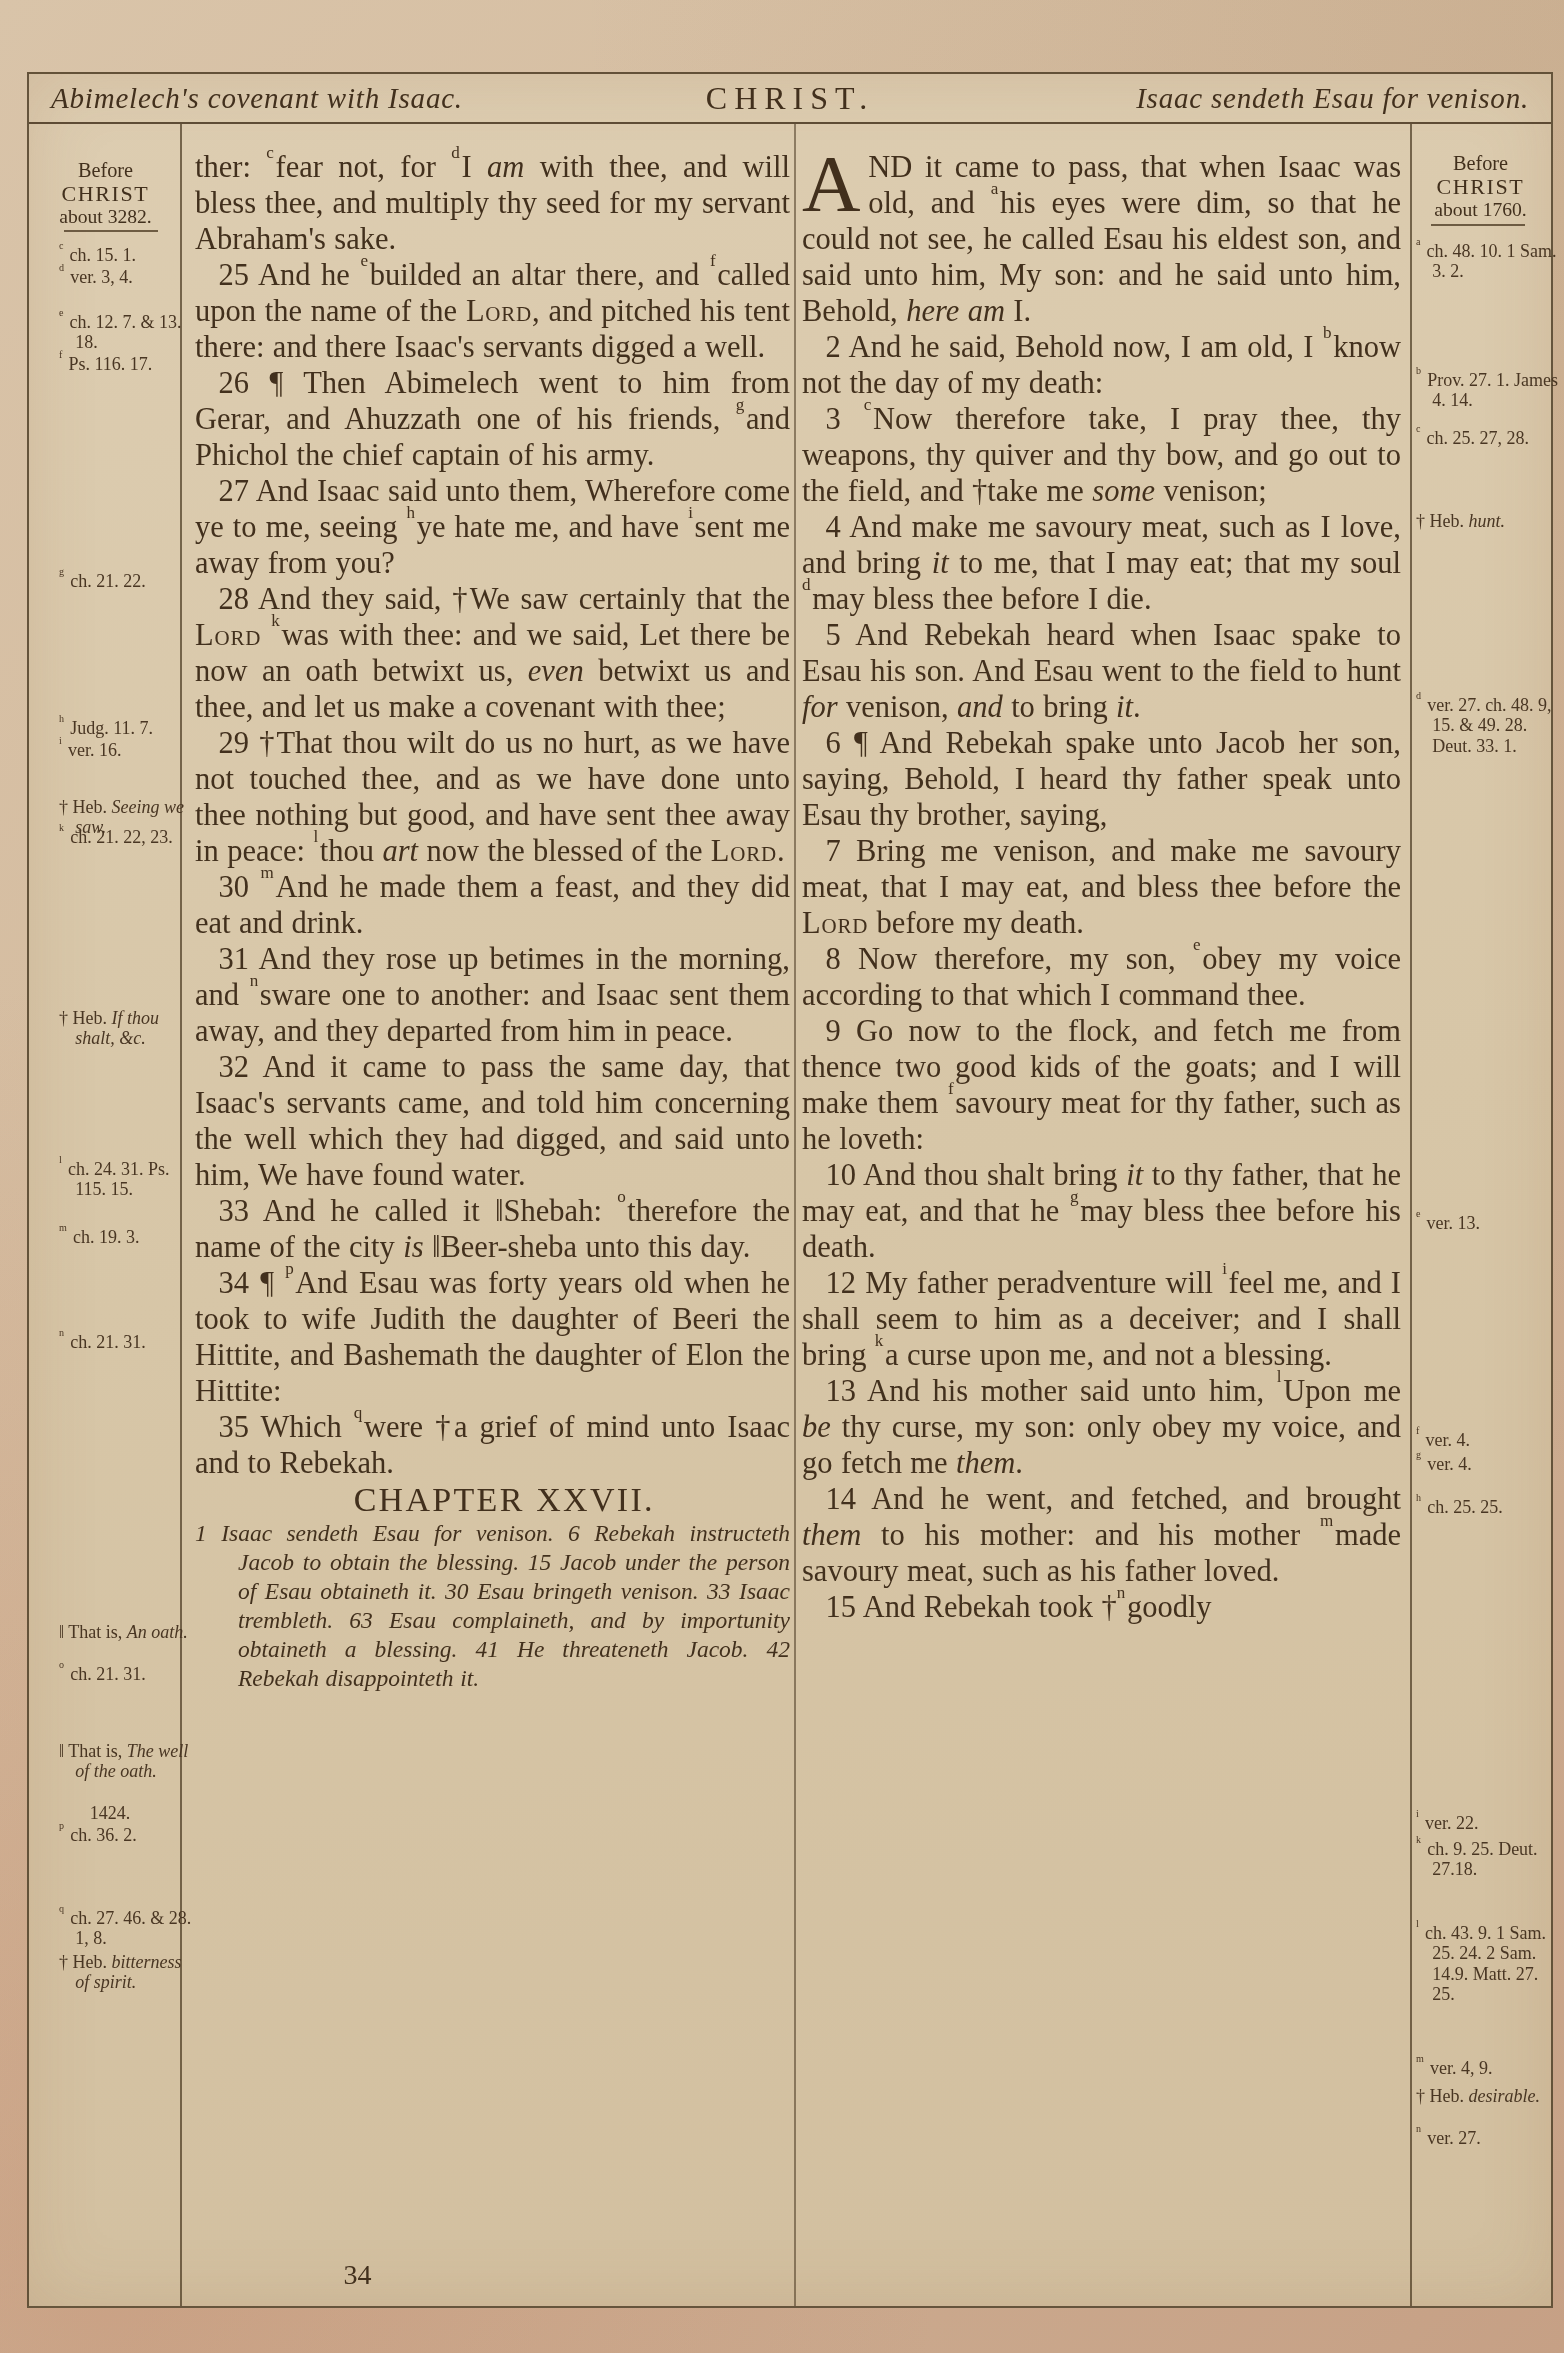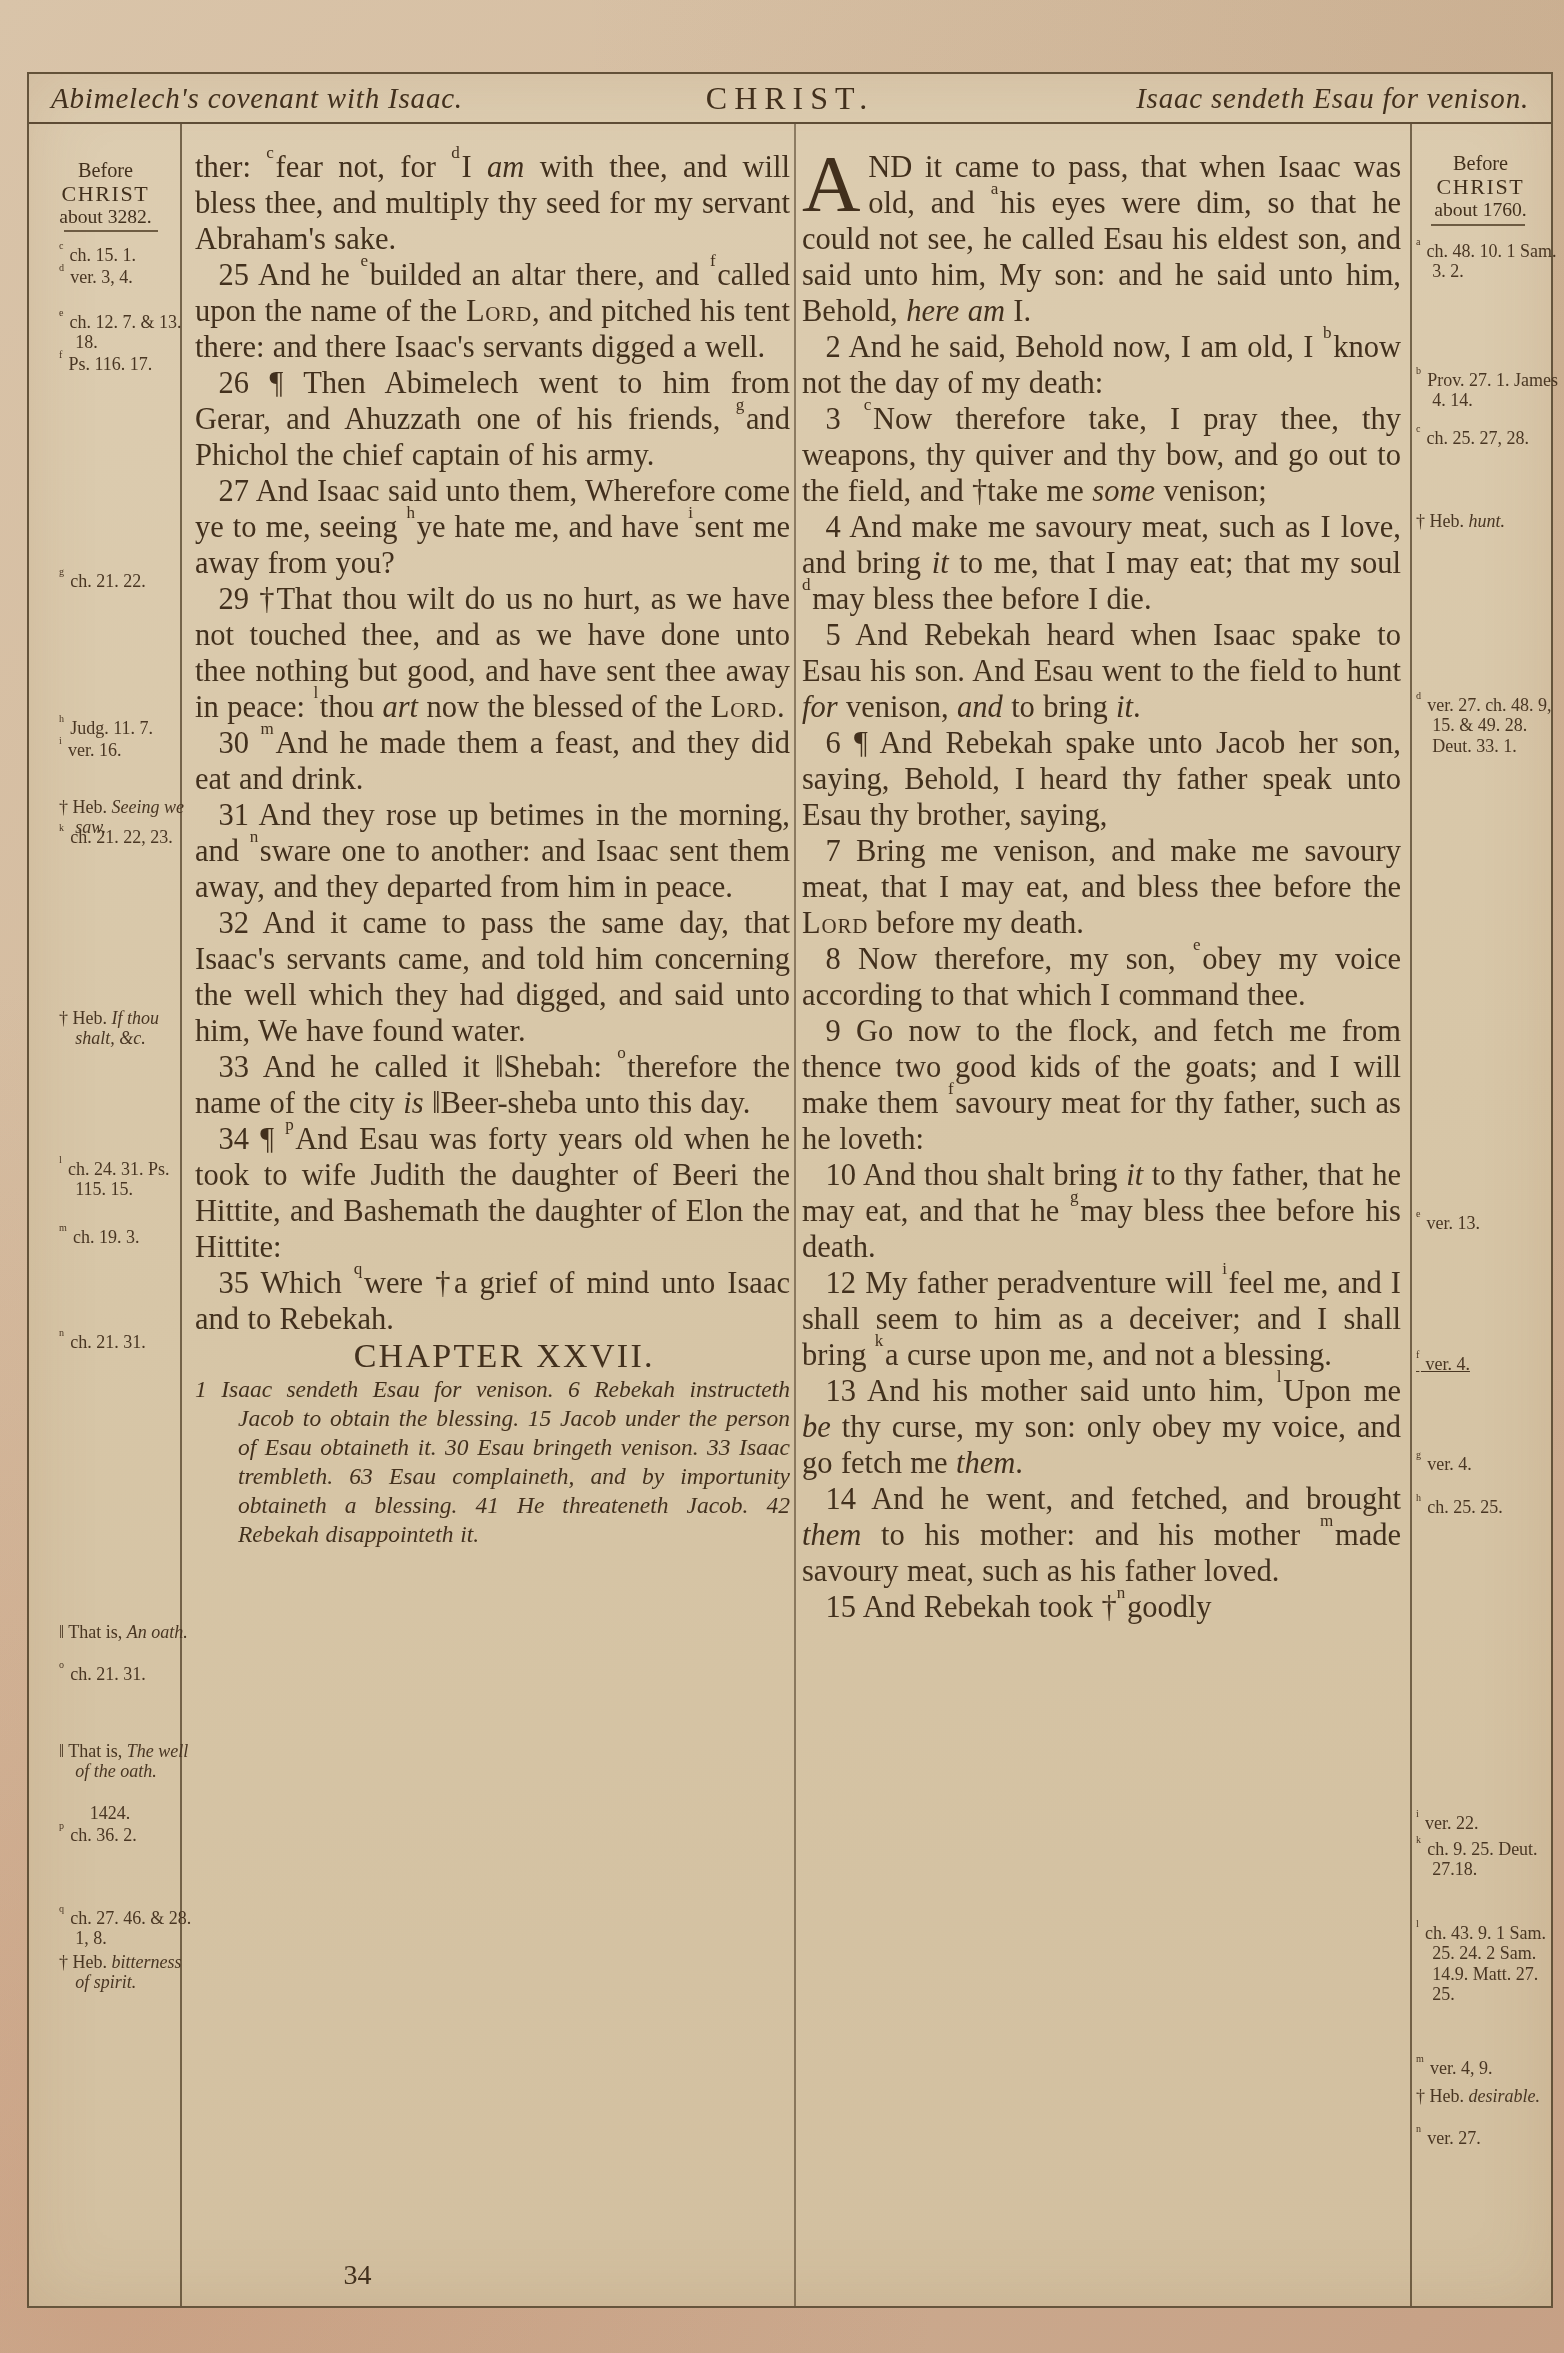--- a/index.html
+++ b/index.html
@@ -105,35 +105,36 @@
     <div class="bc-l3">about 1760.</div>
   </div>
   <div class="bc-rule" style="left:1402px;top:150px;width:94px;"></div>
 
   <div class="note" style="left:1387px;top:167px;width:127px;"><sup class="r">a</sup> ch. 48. 10. 1 Sam. 3. 2.</div>
   <div class="note" style="left:1387px;top:296px;width:127px;"><sup class="r">b</sup> Prov. 27. 1. James 4. 14.</div>
   <div class="note" style="left:1387px;top:354px;width:127px;"><sup class="r">c</sup> ch. 25. 27, 28.</div>
   <div class="note" style="left:1387px;top:437px;width:127px;">† Heb. <i>hunt.</i></div>
   <div class="note" style="left:1387px;top:621px;width:127px;"><sup class="r">d</sup> ver. 27. ch. 48. 9, 15. &amp; 49. 28. Deut. 33. 1.</div>
   <div class="note" style="left:1387px;top:1139px;width:127px;"><sup class="r">e</sup> ver. 13.</div>
-  <div class="note" style="left:1387px;top:1280px;width:127px;text-decoration:underline;"><sup class="r">f</sup> ver. 4.</div>
+  <div class="note" style="left:1387px;top:1356px;width:127px;"><sup class="r">f</sup> ver. 4.</div>
   <div class="note" style="left:1387px;top:1380px;width:127px;"><sup class="r">g</sup> ver. 4.</div>
   <div class="note" style="left:1387px;top:1423px;width:127px;"><sup class="r">h</sup> ch. 25. 25.</div>
   <div class="note" style="left:1387px;top:1739px;width:127px;"><sup class="r">i</sup> ver. 22.</div>
   <div class="note" style="left:1387px;top:1765px;width:127px;"><sup class="r">k</sup> ch. 9. 25. Deut. 27.18.</div>
   <div class="note" style="left:1387px;top:1849px;width:127px;"><sup class="r">l</sup> ch. 43. 9. 1 Sam. 25. 24. 2 Sam. 14.9. Matt. 27. 25.</div>
   <div class="note" style="left:1387px;top:1984px;width:127px;"><sup class="r">m</sup> ver. 4, 9.</div>
   <div class="note" style="left:1387px;top:2012px;width:127px;">† Heb. <i>desirable.</i></div>
   <div class="note" style="left:1387px;top:2054px;width:127px;"><sup class="r">n</sup> ver. 27.</div>
 
   <div class="main main-left">
     <p class="verse cont">ther: <sup class="r">c</sup>fear not, for <sup class="r">d</sup>I <i>am</i> with thee, and will bless thee, and multiply thy seed for my servant Abraham's sake.</p>
     <p class="verse">25 And he <sup class="r">e</sup>builded an altar there, and <sup class="r">f</sup>called upon the name of the <span class="sc">Lord</span>, and pitched his tent there: and there Isaac's servants digged a well.</p>
     <p class="verse">26 ¶ Then Abimelech went to him from Gerar, and Ahuzzath one of his friends, <sup class="r">g</sup>and Phichol the chief captain of his army.</p>
     <p class="verse">27 And Isaac said unto them, Wherefore come ye to me, seeing <sup class="r">h</sup>ye hate me, and have <sup class="r">i</sup>sent me away from you?</p>
+    <p class="verse">28 And they said, †We saw certainly that the <span class="sc">Lord</span> <sup class="r">k</sup>was with thee: and we said, Let there be now an oath betwixt us, <i>even</i> betwixt us and thee, and let us make a covenant with thee;</p>
     <p class="verse">29 †That thou wilt do us no hurt, as we have not touched thee, and as we have done unto thee nothing but good, and have sent thee away in peace: <sup class="r">l</sup>thou <i>art</i> now the blessed of the <span class="sc">Lord</span>.</p>
     <p class="verse">30 <sup class="r">m</sup>And he made them a feast, and they did eat and drink.</p>
     <p class="verse">31 And they rose up betimes in the morning, and <sup class="r">n</sup>sware one to another: and Isaac sent them away, and they departed from him in peace.</p>
     <p class="verse">32 And it came to pass the same day, that Isaac's servants came, and told him concerning the well which they had digged, and said unto him, We have found water.</p>
     <p class="verse">33 And he called it ‖Shebah: <sup class="r">o</sup>therefore the name of the city <i>is</i> ‖Beer-sheba unto this day.</p>
     <p class="verse">34 ¶ <sup class="r">p</sup>And Esau was forty years old when he took to wife Judith the daughter of Beeri the Hittite, and Bashemath the daughter of Elon the Hittite:</p>
     <p class="verse">35 Which <sup class="r">q</sup>were †a grief of mind unto Isaac and to Rebekah.</p>
     <p class="verse chap-head">CHAPTER XXVII.</p>
     <p class="chap-sum">1 Isaac sendeth Esau for venison. 6 Rebekah instructeth Jacob to obtain the blessing. 15 Jacob under the person of Esau obtaineth it. 30 Esau bringeth venison. 33 Isaac trembleth. 63 Esau complaineth, and by importunity obtaineth a blessing. 41 He threateneth Jacob. 42 Rebekah disappointeth it.</p>
   </div>

